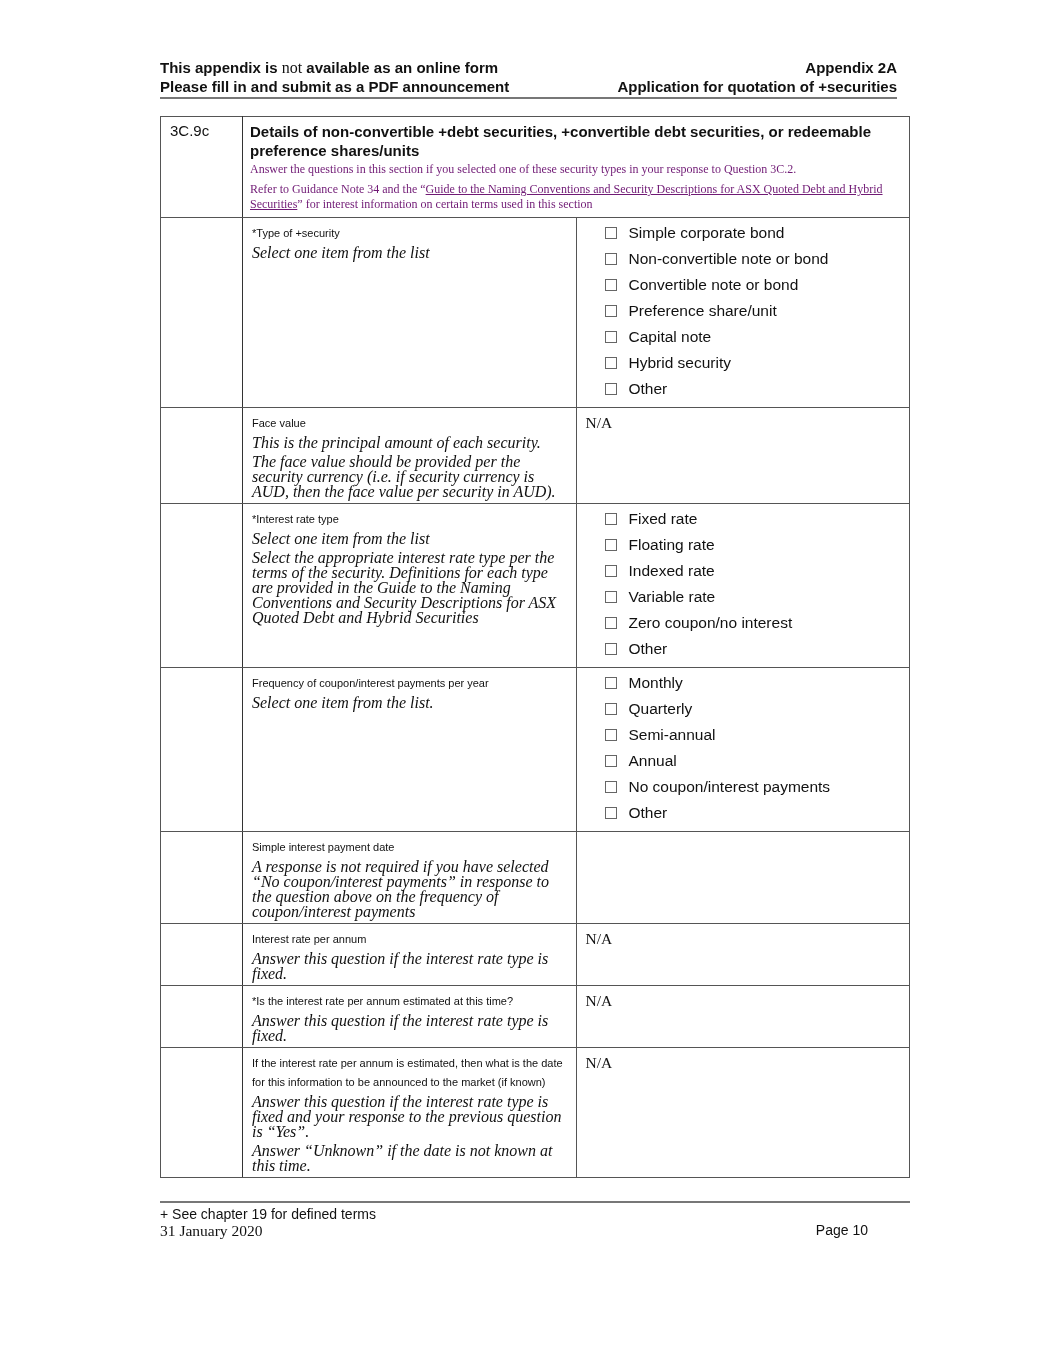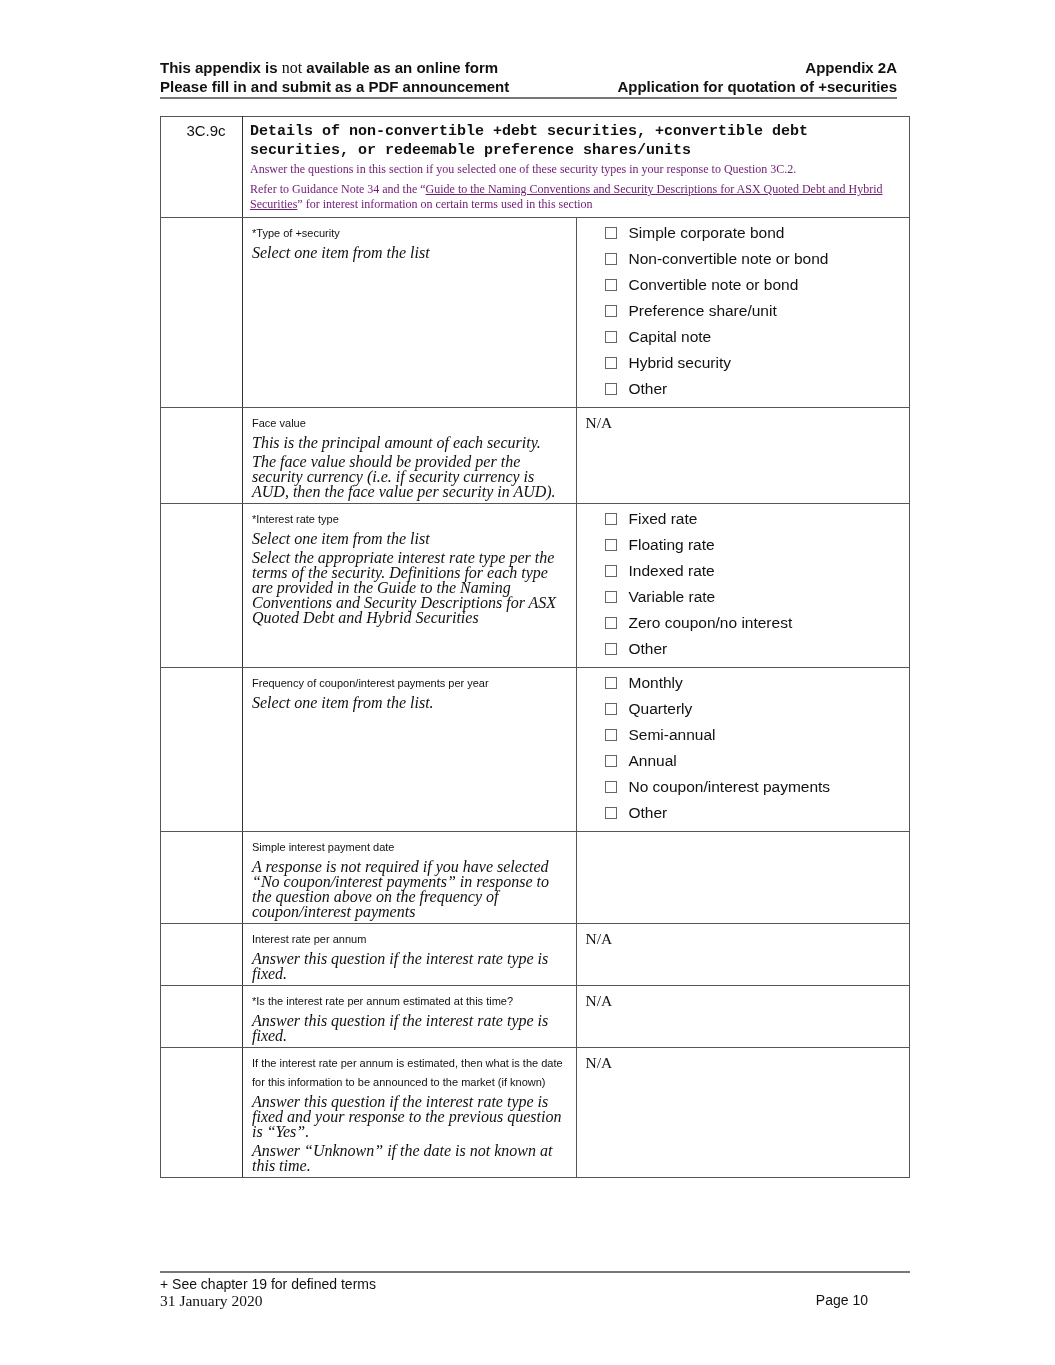--- a/index.html
+++ b/index.html
@@ -7,32 +7,32 @@
 
   .header { position:absolute; left:160px; top:58px; width:737px; font-family:"Liberation Sans", sans-serif; font-weight:bold; font-size:15px; line-height:19px; border-bottom:2px solid #777; padding-bottom:1px; }
   .header .row { display:flex; justify-content:space-between;align-items:flex-end; }
   .header .not { font-family:"Liberation Serif", serif; font-weight:normal; font-size:16px; }
 
   table.form { position:absolute; left:160px; top:116px; width:750px; border-collapse:collapse; table-layout:fixed; }
   table.form td { border:1px solid #555; vertical-align:top; padding:0; }
   td.num { width:81px; border-right:1px solid #333 !important; }
   td.q { width:326px; }
   td.a { }
-  .secnum { font-family:"Liberation Sans", sans-serif; font-size:15px; padding:5px 0 0 9px;text-align:center; }
-  .sectitle { font-family:Liberation Mono, monospace; font-weight:bold; font-size:15px; line-height:19px; padding:5px 6px 0 7px; }
+  .secnum { font-family:"Liberation Sans", sans-serif; font-size:15px; padding:5px 0 0 9px; }
+  .sectitle { font-family:Liberation Sans, sans-serif; font-weight:bold; font-size:15px; line-height:19px; padding:5px 6px 0 7px; }
   .note { font-family:Liberation Serif, serif; font-size:12px; line-height:15px; color:#701a75; padding:0 6px 0 7px; margin-bottom:5px; }
   .note u { text-decoration:underline; }
   .qtitle { font-family:"Liberation Sans", sans-serif; font-size:11px; line-height:19px; padding:6px 8px 0 9px; margin-bottom:2px; }
   .qnote { font-family:"Liberation Serif", serif; font-size:16px; line-height:15px; padding:0 8px 0 9px; margin-bottom:4px;font-style:italic; }
   .opts { padding:5px 6px 2px 26px; }
   .opt { font-family:"Liberation Sans", sans-serif; font-size:15.5px; line-height:19px; height:26px; display:flex; align-items:flex-start; }
   .box { display:inline-block; width:10px; height:10px; border:1px solid #666; margin:4px 12px 0 2px; flex:none; }
   .val { font-family:"Liberation Serif", serif; font-size:15.5px; padding:6px 0 0 9px; }
 
-  .footer { position:absolute; left:160px; top:1271px; width:750px; border-top:2px solid #777; }
+  .footer { position:absolute; left:160px; top:1201px; width:750px; border-top:2px solid #777; }
   .footer .l1 { font-family:"Liberation Sans", sans-serif; font-size:14px; margin-top:3px; }
   .footer .l2 { display:flex; justify-content:space-between; font-size:15px; margin-top:0px; padding-right:42px; }
   .footer .date { font-family:"Liberation Serif", serif; font-size:15.5px; }
   .footer .page { font-family:"Liberation Sans", sans-serif; font-size:14px; }
 </style>
 </head>
 <body>
 
 <div class="header">
   <div class="row">

